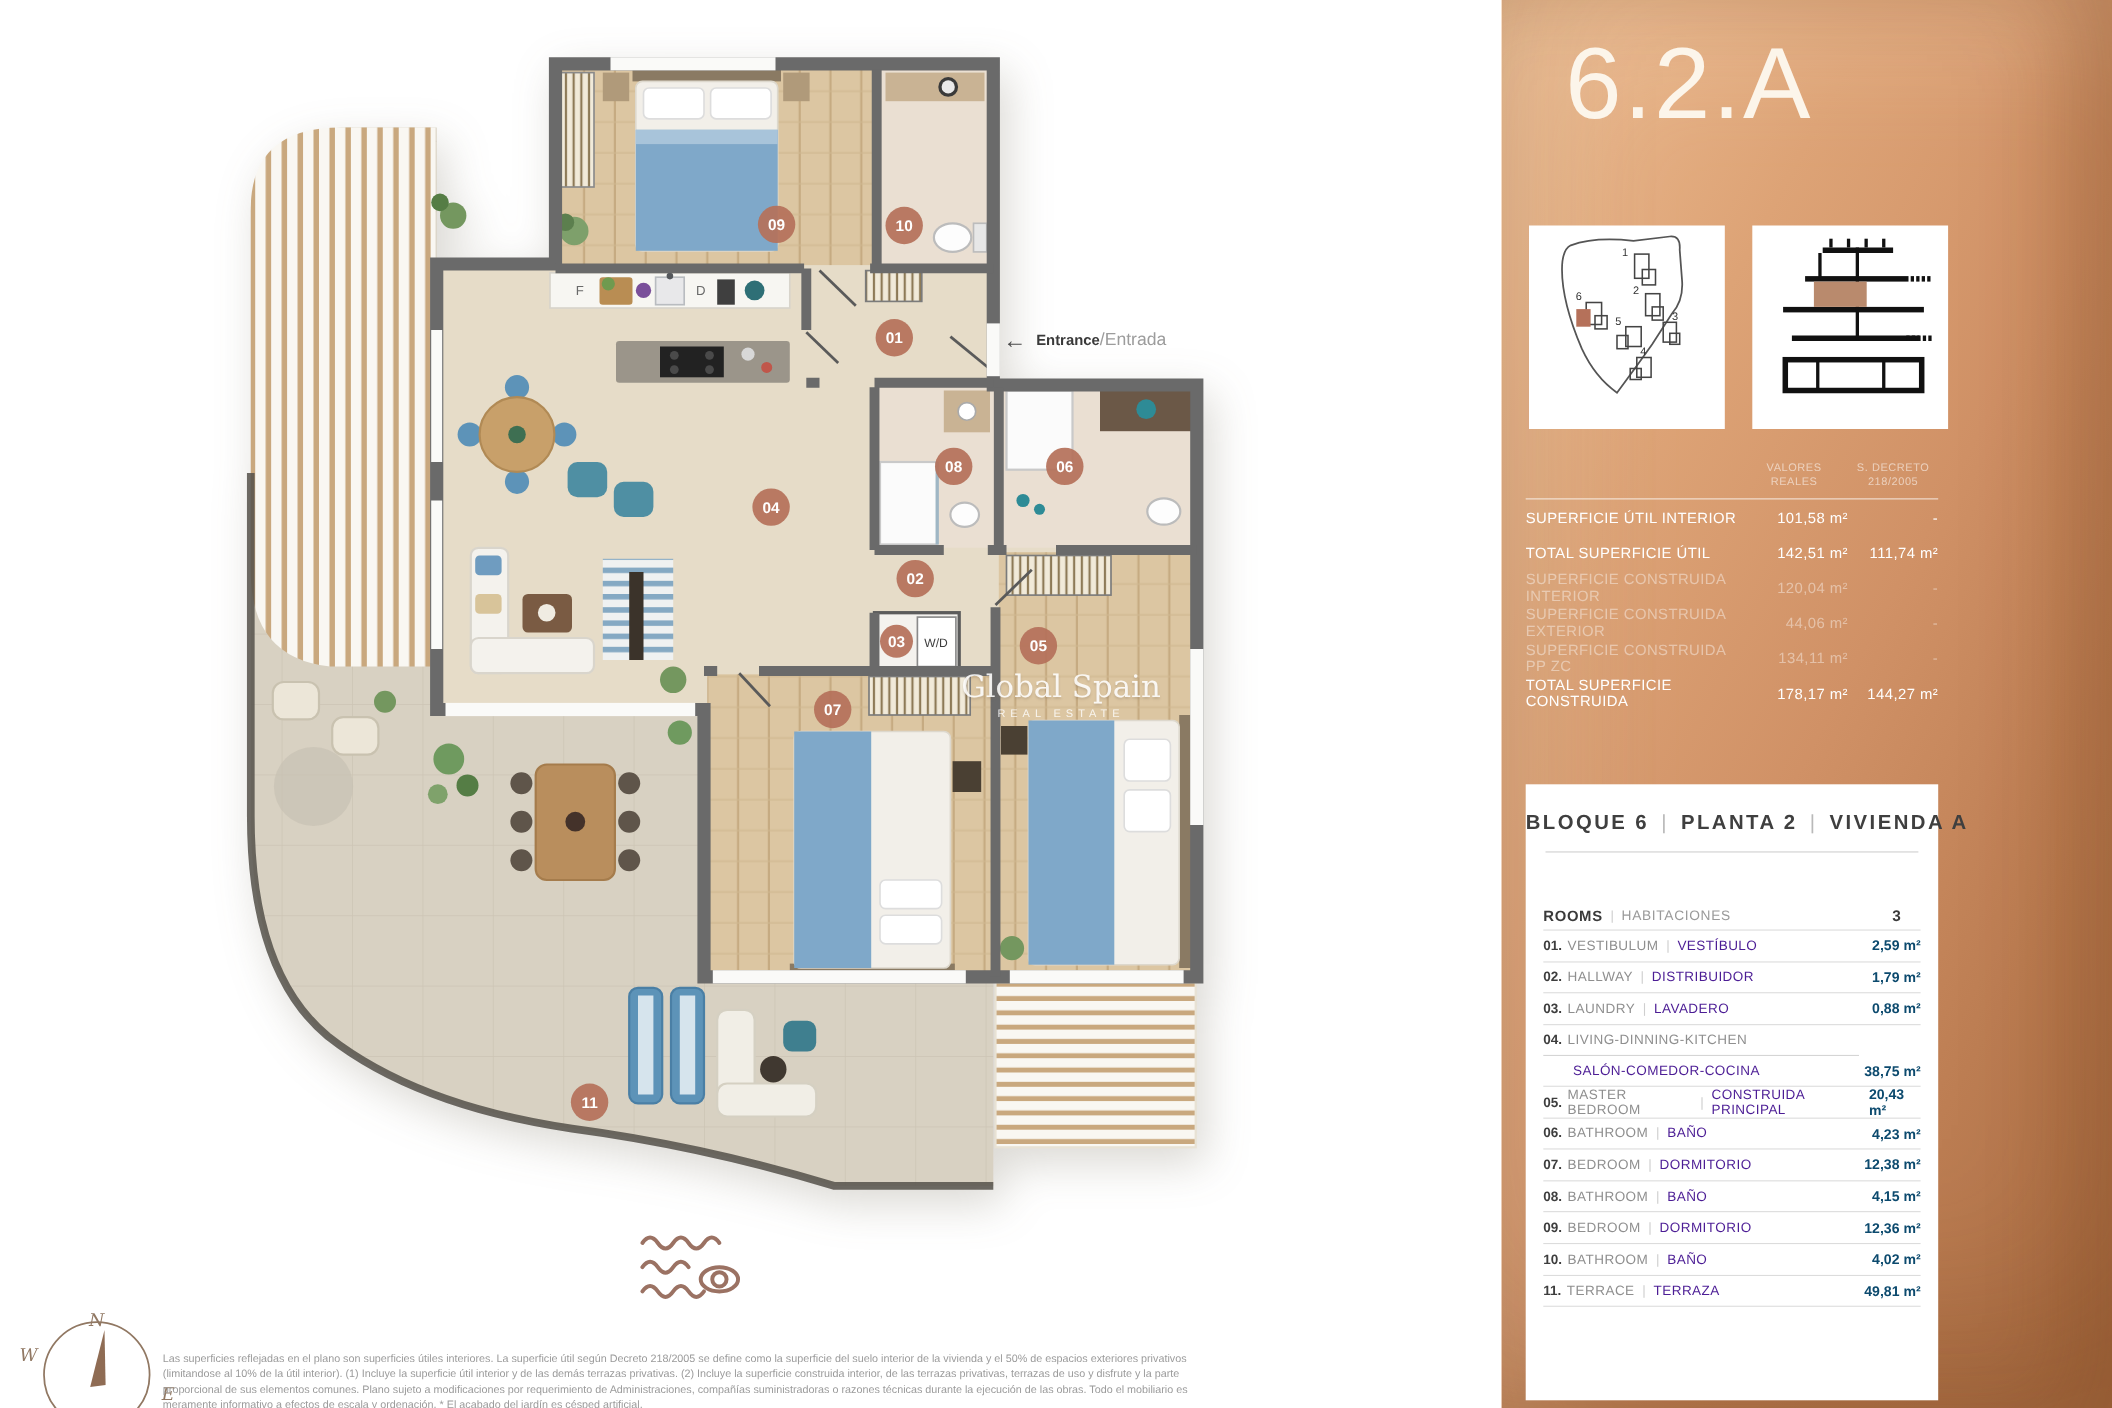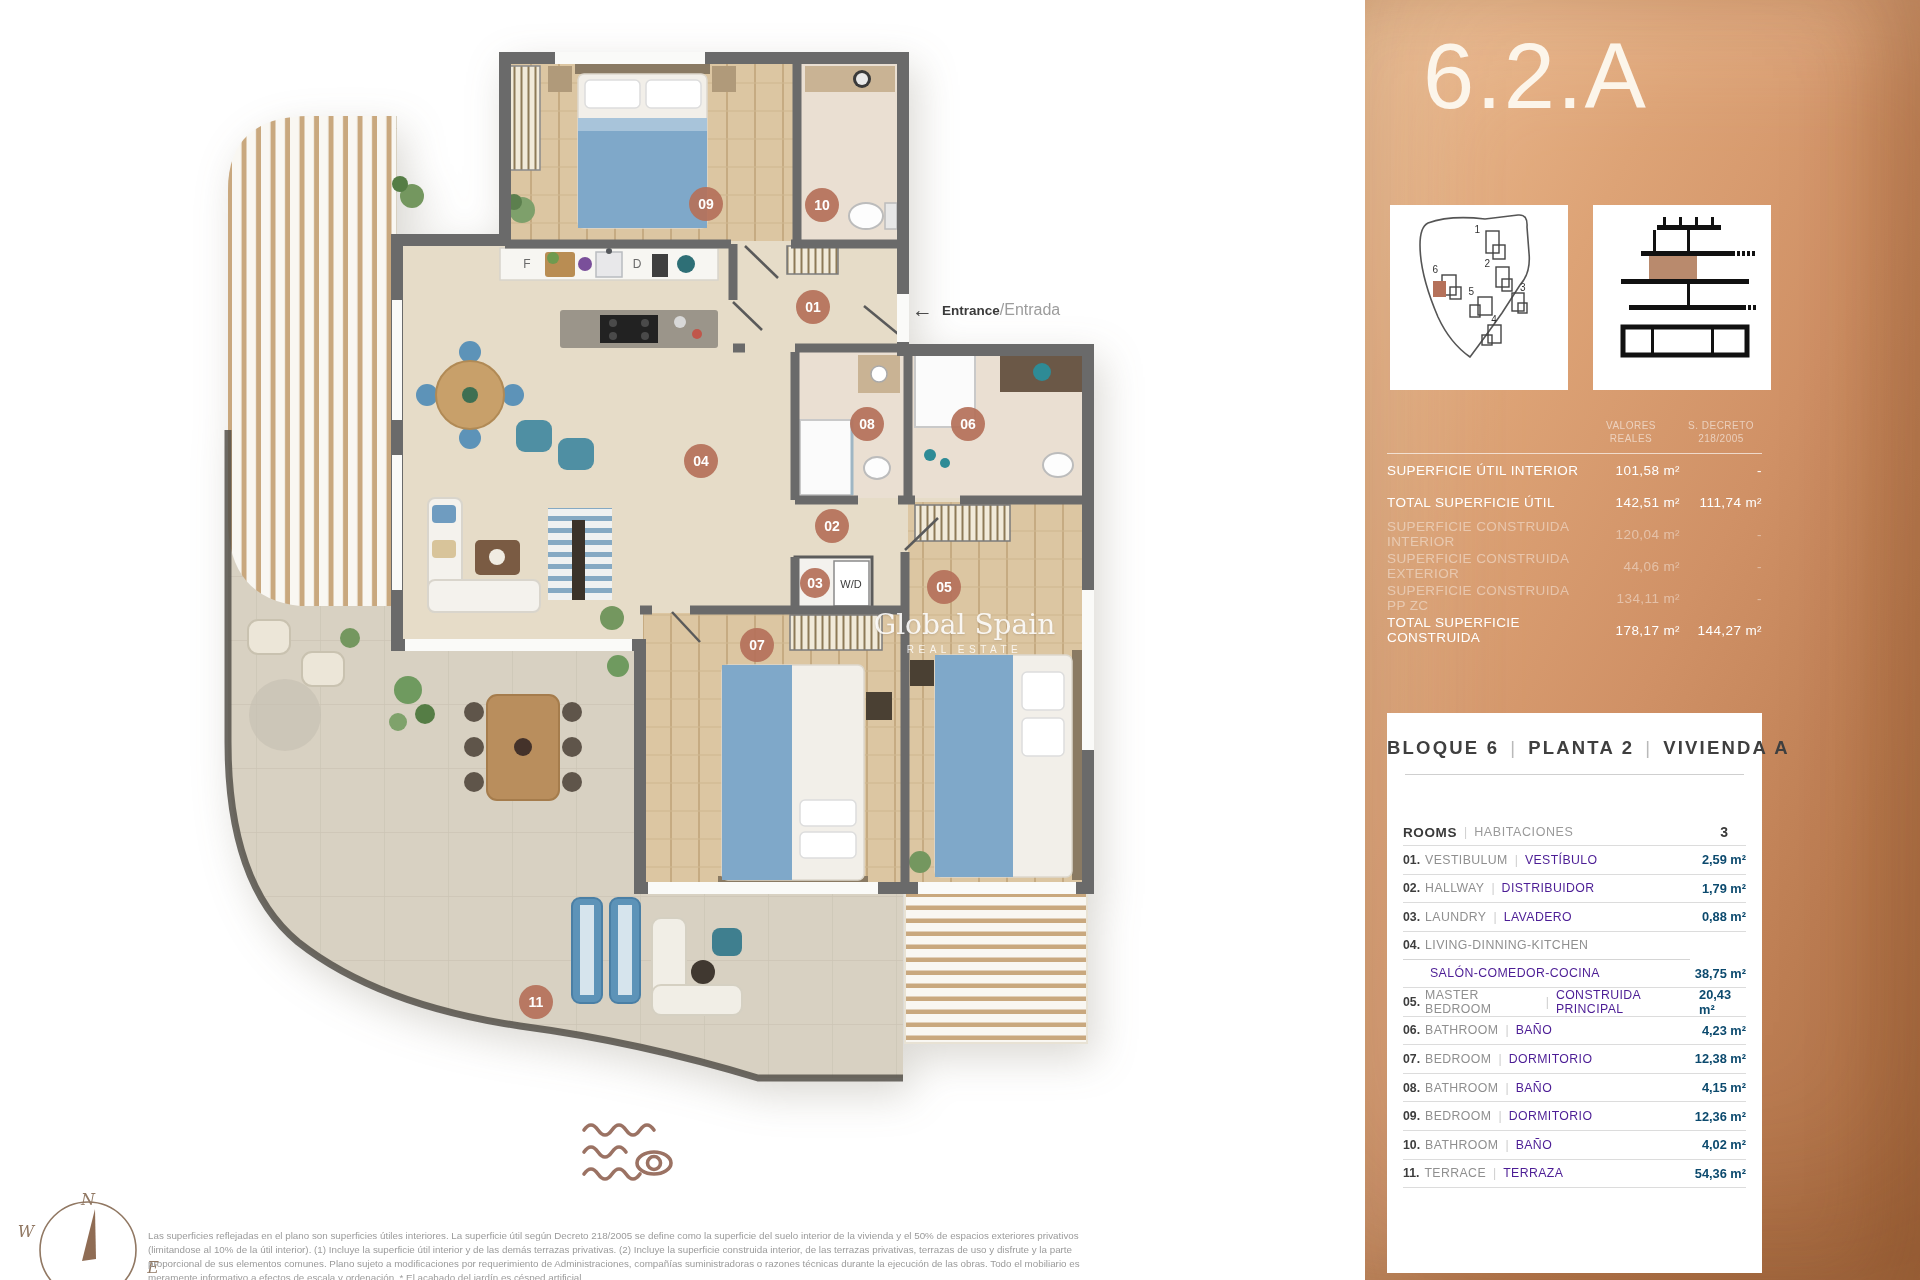--- a/index.html
+++ b/index.html
@@ -588,18 +588,18 @@
             <span class="en">BATHROOM</span>
             <span class="pipe">|</span>
             <span class="es">BAÑO</span>
             <span class="area">4,02 m²</span>
           </div>
         <div class="rr">
             <b>11.</b>
             <span class="en">TERRACE</span>
             <span class="pipe">|</span>
             <span class="es">TERRAZA</span>
-            <span class="area">54,36 m²</span>
+            <span class="area">49,81 m²</span>
           </div>
       </div>
     </div>
   </div>
 </div>
 
 </body></html>

